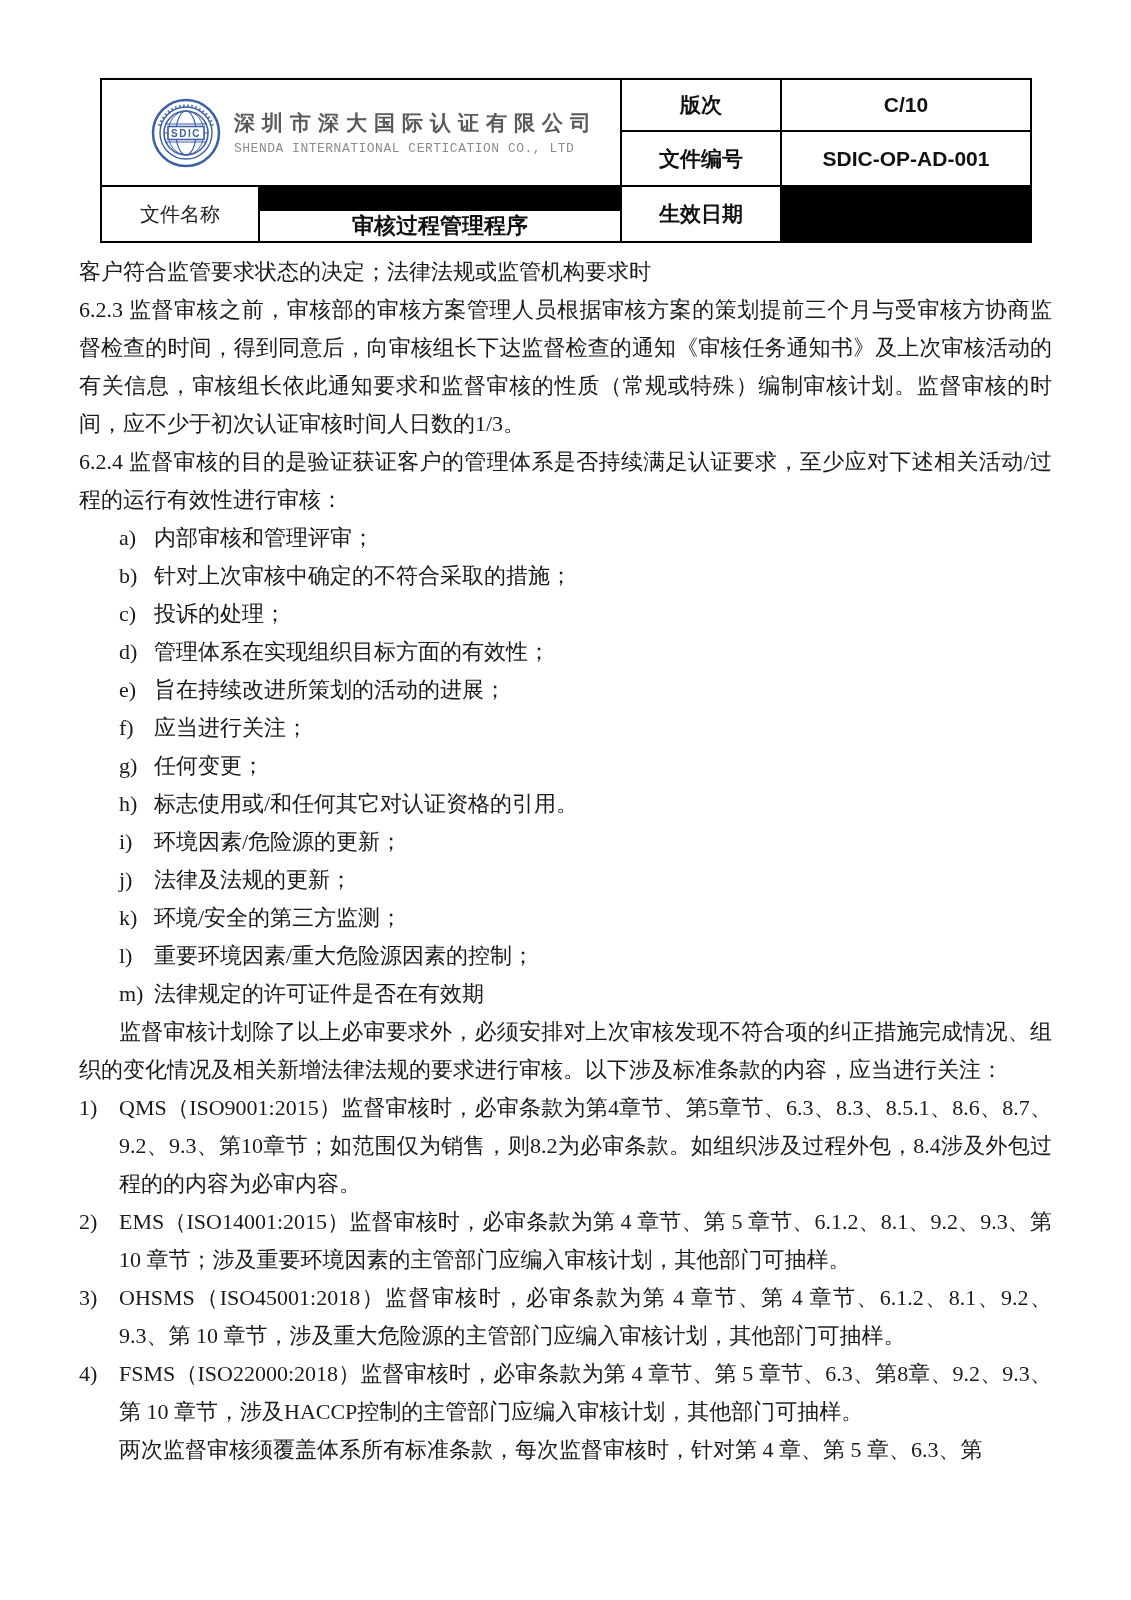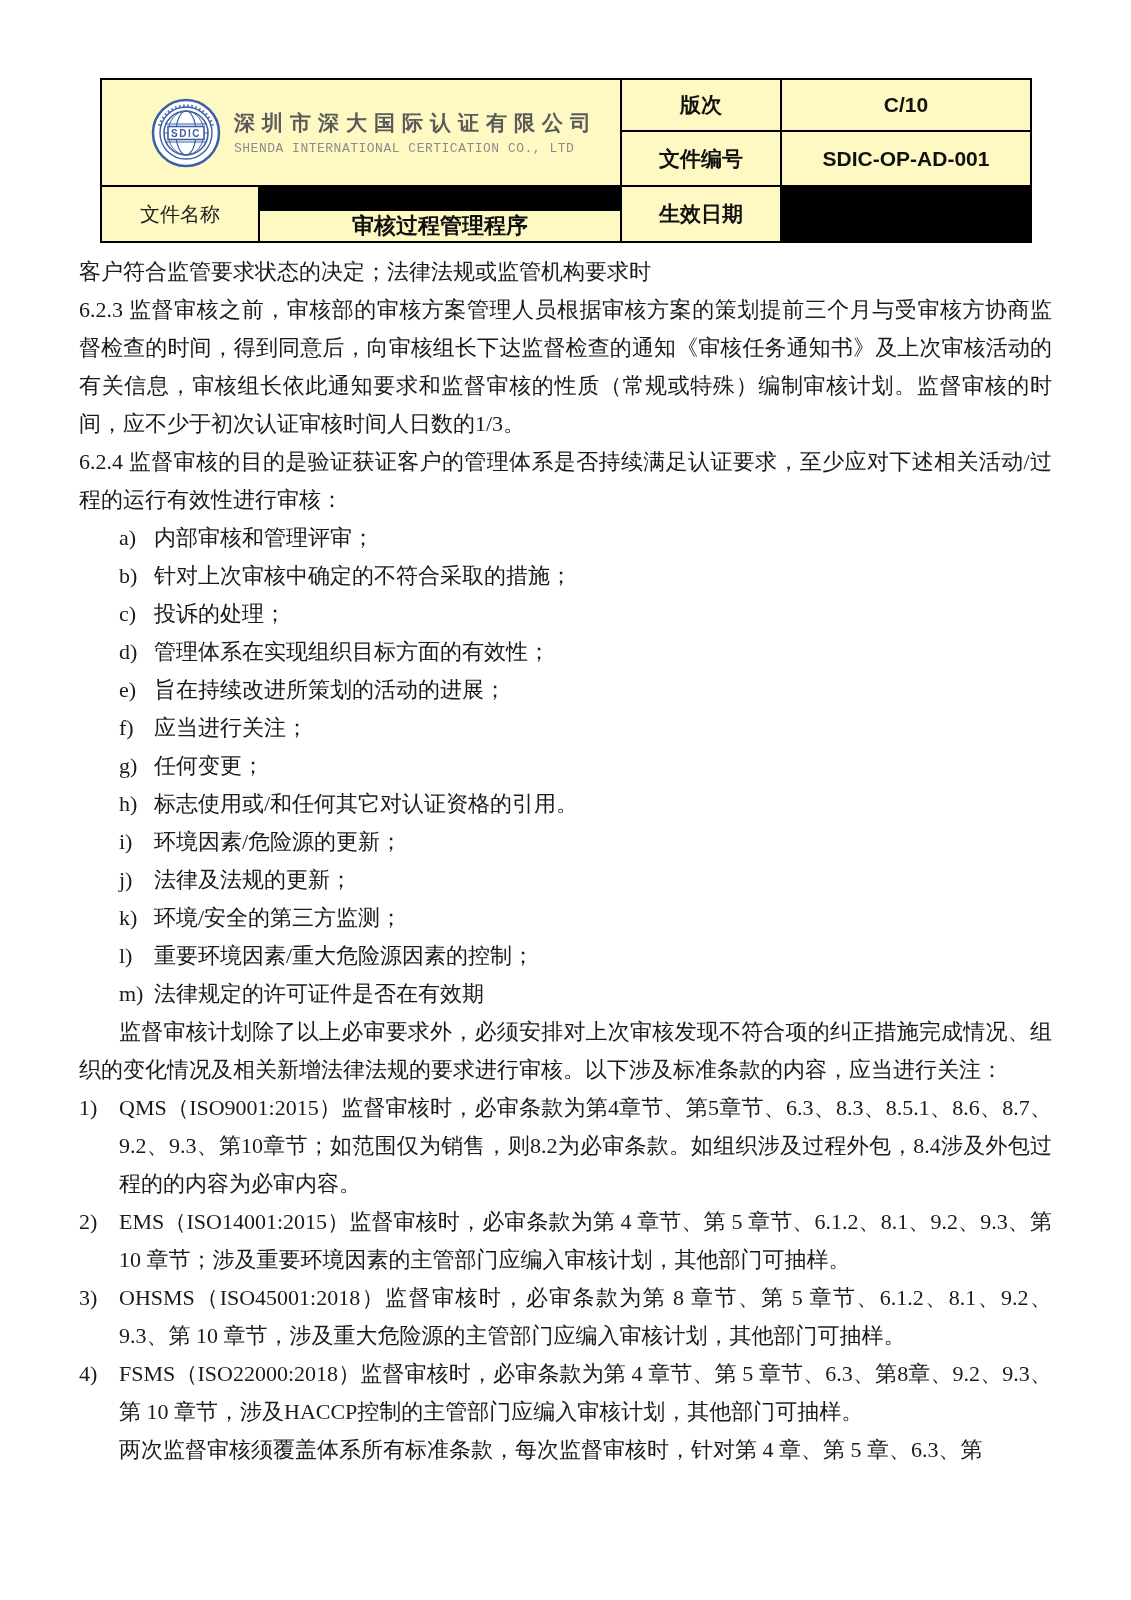--- a/index.html
+++ b/index.html
@@ -3,21 +3,21 @@
 <meta charset="utf-8">
 <style>
   html,body{margin:0;padding:0;background:#ffffff;}
   .page{position:relative;width:1131px;height:1600px;background:#ffffff;overflow:hidden;
         font-family:"Liberation Serif","DejaVu Serif",serif;color:#1a1a1a;}
 
   
   .header-table{position:absolute;left:100px;top:78px;width:932px;box-sizing:border-box;
                 display:grid;grid-template-columns:156px 360px 158px 1fr;
                 grid-template-rows:50px 53px 54px;gap:2px;background:#000;border:2px solid #000;}
-  .cell{background:#fef9c3;display:flex;align-items:center;justify-content:center;box-sizing:border-box;}
+  .cell{background:#ffffff;display:flex;align-items:center;justify-content:center;box-sizing:border-box;}
   .logo-cell{grid-column:1/3;grid-row:1/3;justify-content:center;padding-left:26px;}
   .c3r1{grid-column:3;grid-row:1}.c4r1{grid-column:4;grid-row:1}
   .c3r2{grid-column:3;grid-row:2}.c4r2{grid-column:4;grid-row:2}
   .c1r3{grid-column:1;grid-row:3}.c2r3{grid-column:2;grid-row:3}
   .c3r3{grid-column:3;grid-row:3}.c4r3{grid-column:4;grid-row:3}
   .hlabel,.hvalue{font-family:"Liberation Sans","DejaVu Sans",sans-serif;font-weight:bold;
                   font-size:21px;color:#111;}
   .docname-label{font-family:"Liberation Serif","DejaVu Serif",serif;font-weight:normal;
                  font-size:20px;color:#222;}
   .docname-value{font-size:22px;margin-top:24px;}
@@ -92,18 +92,18 @@
       <div class="list-item"><span class="marker">g)</span><span>任何变更；</span></div>
       <div class="list-item"><span class="marker">h)</span><span>标志使用或/和任何其它对认证资格的引用。</span></div>
       <div class="list-item"><span class="marker">i)</span><span>环境因素/危险源的更新；</span></div>
       <div class="list-item"><span class="marker">j)</span><span>法律及法规的更新；</span></div>
       <div class="list-item"><span class="marker">k)</span><span>环境/安全的第三方监测；</span></div>
       <div class="list-item"><span class="marker">l)</span><span>重要环境因素/重大危险源因素的控制；</span></div>
       <div class="list-item"><span class="marker">m)</span><span>法律规定的许可证件是否在有效期</span></div>
       <div class="para para-indent">监督审核计划除了以上必审要求外，必须安排对上次审核发现不符合项的纠正措施完成情况、组织的变化情况及相关新增法律法规的要求进行审核。以下涉及标准条款的内容，应当进行关注：</div>
       <div class="num-item"><span class="marker">1)</span><span>QMS（ISO9001:2015）监督审核时，必审条款为第4章节、第5章节、6.3、8.3、8.5.1、8.6、8.7、9.2、9.3、第10章节；如范围仅为销售，则8.2为必审条款。如组织涉及过程外包，8.4涉及外包过程的的内容为必审内容。</span></div>
       <div class="num-item"><span class="marker">2)</span><span>EMS（ISO14001:2015）监督审核时，必审条款为第 4 章节、第 5 章节、6.1.2、8.1、9.2、9.3、第 10 章节；涉及重要环境因素的主管部门应编入审核计划，其他部门可抽样。</span></div>
-      <div class="num-item"><span class="marker">3)</span><span>OHSMS（ISO45001:2018）监督审核时，必审条款为第 8 章节、第 5 章节、6.1.2、8.1、9.2、9.3、第 10 章节，涉及重大危险源的主管部门应编入审核计划，其他部门可抽样。</span></div>
+      <div class="num-item"><span class="marker">3)</span><span>OHSMS（ISO45001:2018）监督审核时，必审条款为第 4 章节、第 4 章节、6.1.2、8.1、9.2、9.3、第 10 章节，涉及重大危险源的主管部门应编入审核计划，其他部门可抽样。</span></div>
       <div class="num-item"><span class="marker">4)</span><span>FSMS（ISO22000:2018）监督审核时，必审条款为第 4 章节、第 5 章节、6.3、第8章、9.2、9.3、第 10 章节，涉及HACCP控制的主管部门应编入审核计划，其他部门可抽样。</span></div>
       <div class="para para-indent">两次监督审核须覆盖体系所有标准条款，每次监督审核时，针对第 4 章、第 5 章、6.3、第</div>
     </div>
 
 </div>
 
 </body></html>

